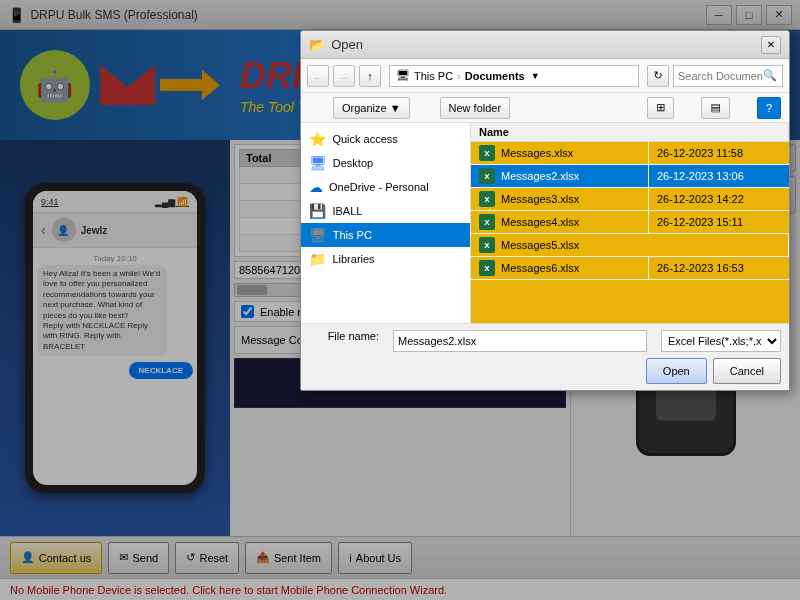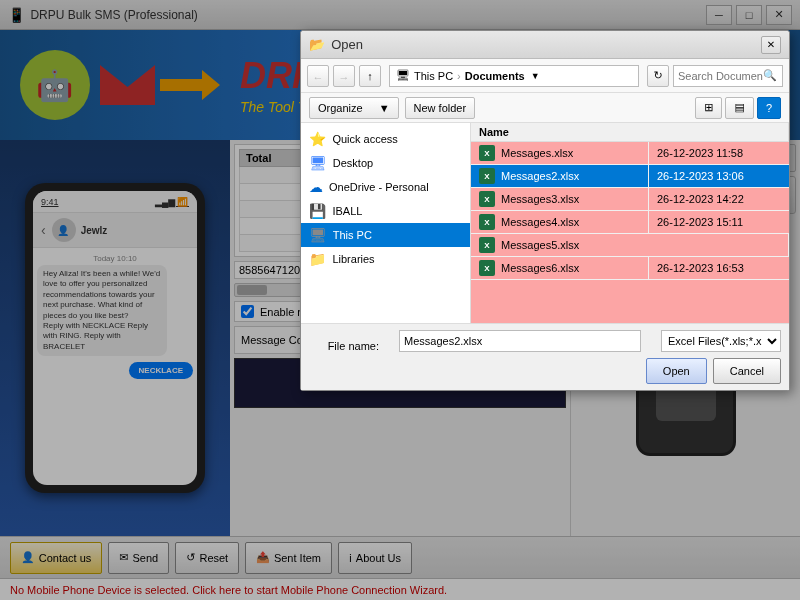--- a/index.html
+++ b/index.html
@@ -478,21 +478,21 @@
       font-size: 11px;
     }
     .dialog-toolbar-btn {
       height: 22px;
       padding: 0 8px;
       border: 1px solid #bbb;
       background: linear-gradient(to bottom, #fff, #e8e8e8);
       cursor: pointer;
       font-size: 11px;
       border-radius: 2px;
-      display: flex; align-items: center; gap: 16px;
+      display: flex; align-items: center; gap: 3px; margin-left: 24px;
     }
 
     .dialog-content {
       display: flex;
       height: 200px;
     }
 
     
     .nav-tree {
       width: 170px;
@@ -515,21 +515,21 @@
     .quick-access-icon { color: #f0a000; }
     .desktop-icon { color: #4488ff; }
     .onedrive-icon { color: #0066cc; }
     .iball-icon { color: #888; }
     .thispc-icon { color: #888; }
     .libraries-icon { color: #f0a000; }
 
     
     .file-list {
       flex: 1;
-      background: #fca5a5;
+      background: #eab308;
       overflow-y: auto;
     }
     .file-list-header {
       display: flex;
       background: #f0f0f0;
       border-bottom: 1px solid #ddd;
       font-size: 11px;
       font-weight: bold;
     }
     .file-col-name { flex: 1; padding: 3px 8px; border-right: 1px solid #ddd; }
@@ -560,22 +560,22 @@
       flex-shrink: 0;
     }
 
     .dialog-footer {
       background: #f0f0f0;
       border-top: 1px solid #ddd;
       padding: 6px 8px;
     }
     .filename-row {
       display: flex;
-      align-items: flex-end;
-      gap: 20px;
+      align-items: flex-start;
+      gap: 14px;
       margin-bottom: 6px;
     }
     .filename-label { font-size: 11px; width: 70px; text-align: right; }
     .filename-input {
       flex: 1;
       height: 22px;
       border: 1px solid #bbb;
       background: white;
       padding: 0 4px;
       font-size: 11px;

